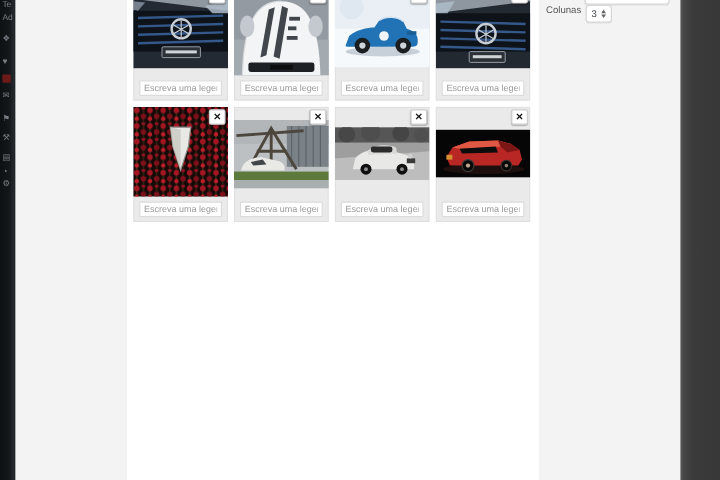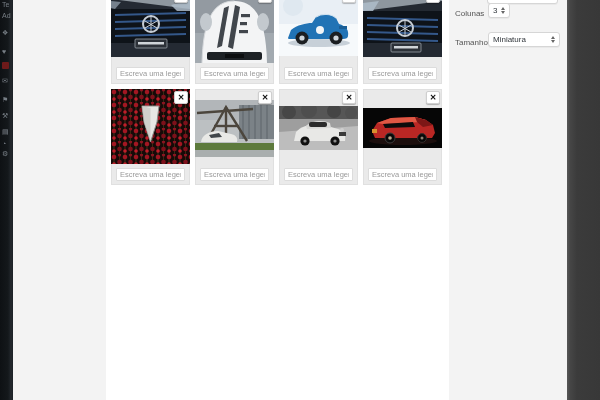--- a/index.html
+++ b/index.html
@@ -26,21 +26,21 @@
   .img svg{display:block;width:100%;height:100%}
   .xbtn{position:absolute;top:2px;right:2px;width:14px;height:13px;padding:0;background:#fff;
     border:1px solid #cfcfcf;border-radius:2px;box-shadow:0 1px 1px rgba(0,0,0,.25);
     font-size:8px;font-weight:bold;color:#111;line-height:11px;text-align:center;cursor:pointer;font-family:inherit}
   .caption{display:block;width:69px;height:13px;margin:4px auto 0;background:#fff;border:1px solid #dcdcdc;
     border-radius:1px;font-size:7.5px;color:#999;padding:0 3px;box-sizing:border-box;font-family:inherit}
   .caption::placeholder{color:#9a9a9a;opacity:1}
 
   
   .settings{position:absolute;left:449px;top:0;width:118px;height:400px;background:#f3f3f3;font-size:8px;color:#555}
-  .s-row{position:absolute;left:6px;display:flex;align-items:flex-end;height:14px}
+  .s-row{position:absolute;left:6px;display:flex;align-items:flex-start;height:14px}
   .s-label{display:inline-block;color:#555}
   .sel{display:inline-flex;align-items:center;background:#fff;border:1px solid #d6d6d6;border-radius:3px;
     padding:2px 4px;color:#32373c;box-shadow:0 1px 0 rgba(0,0,0,.04)}
   .stepper{display:inline-flex;flex-direction:column;gap:1px;margin-left:4px}
   .stepper i{display:block;width:0;height:0;border-left:2.5px solid transparent;border-right:2.5px solid transparent}
   .stepper .u{border-bottom:3px solid #666}
   .stepper .d{border-top:3px solid #666}
   .topsel{position:absolute;left:38px;top:-12px;width:71px;height:16px;box-sizing:border-box}
   .checkbox{display:inline-block;width:11px;height:11px;background:#fff;border:1px solid #b4b4b4;border-radius:2px;
     box-shadow:inset 0 1px 1px rgba(0,0,0,.06)}
@@ -289,26 +289,16 @@
       <span class="sel">
         <span>3</span>
         <span class="stepper">
             <i class="u"></i>
             <i class="d"></i>
           </span>
       </span>
     </div>
 
 
-    <div class="s-row" style="top:33px">
-      <label class="s-label" style="width:33px">Tamanho</label>
-      <span class="sel" style="width:62px;justify-content:space-between">
-        <span>Miniatura</span>
-        <span class="stepper">
-            <i class="u"></i>
-            <i class="d"></i>
-          </span>
-      </span>
-    </div>
   </div>
 
   <div class="backdrop"></div>
 </div>
 
 </body></html>

